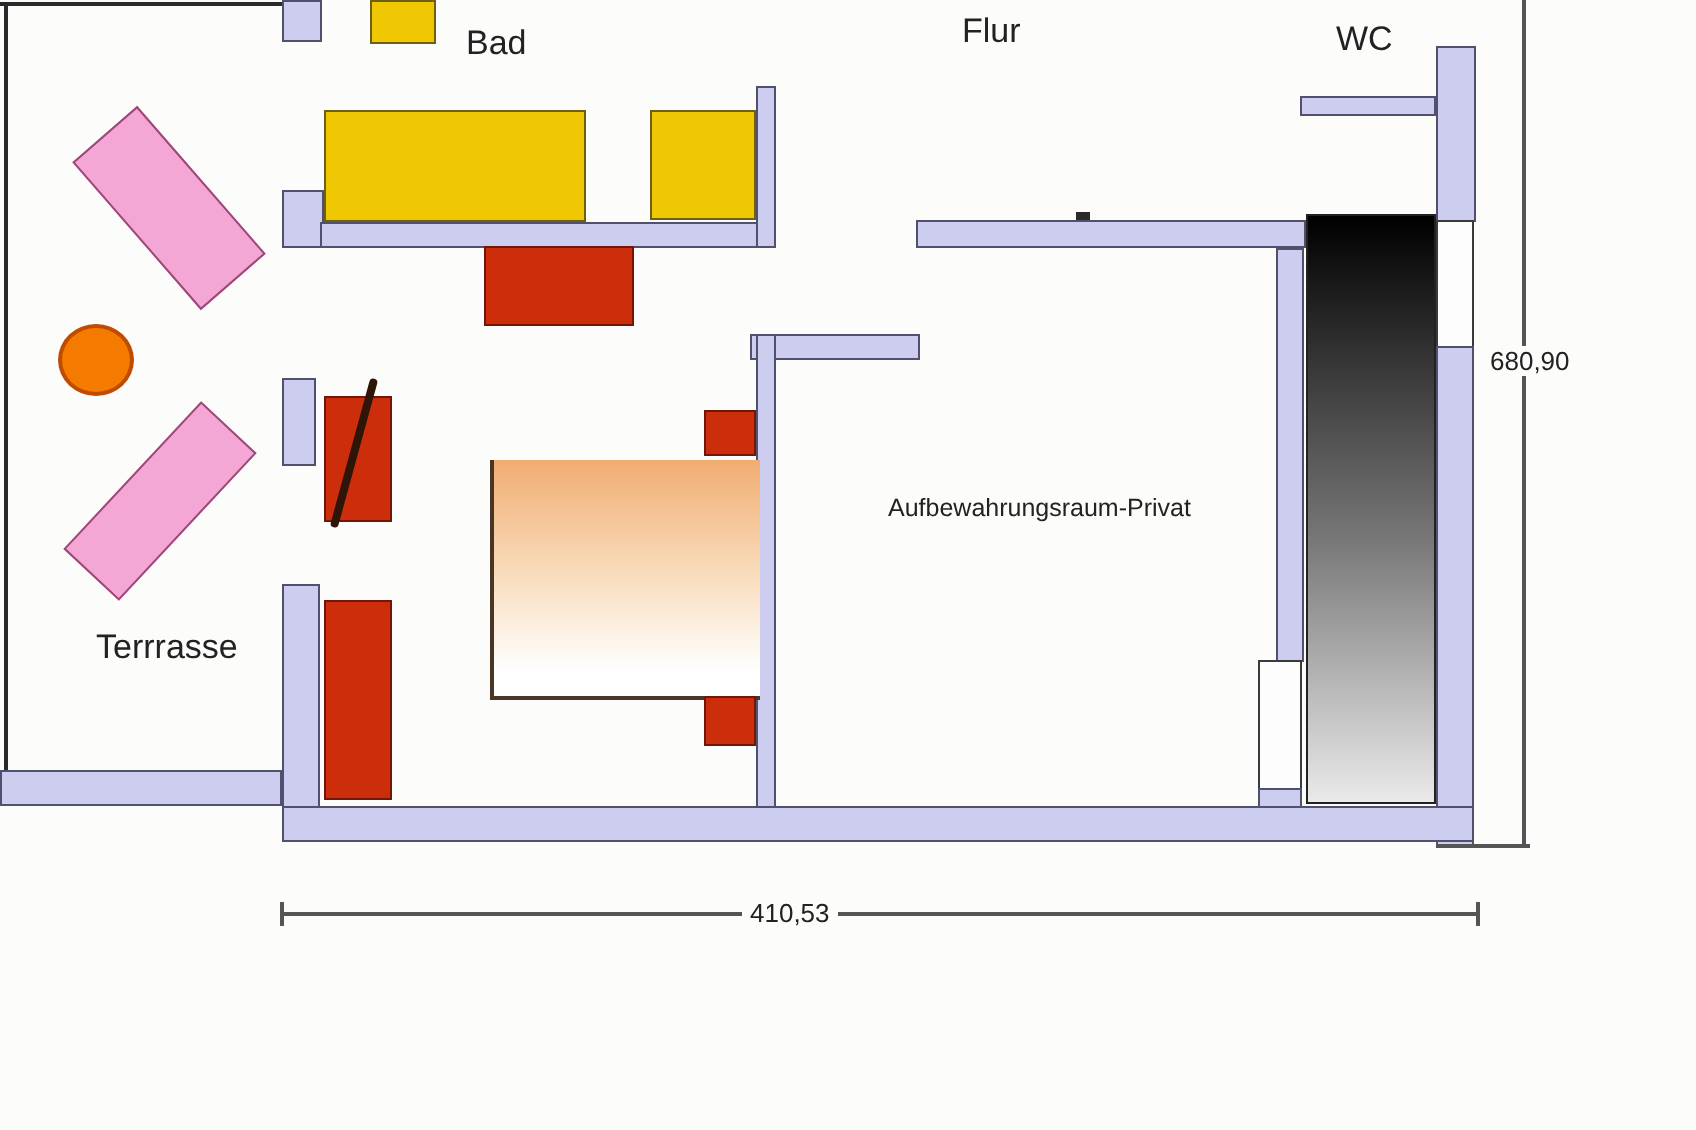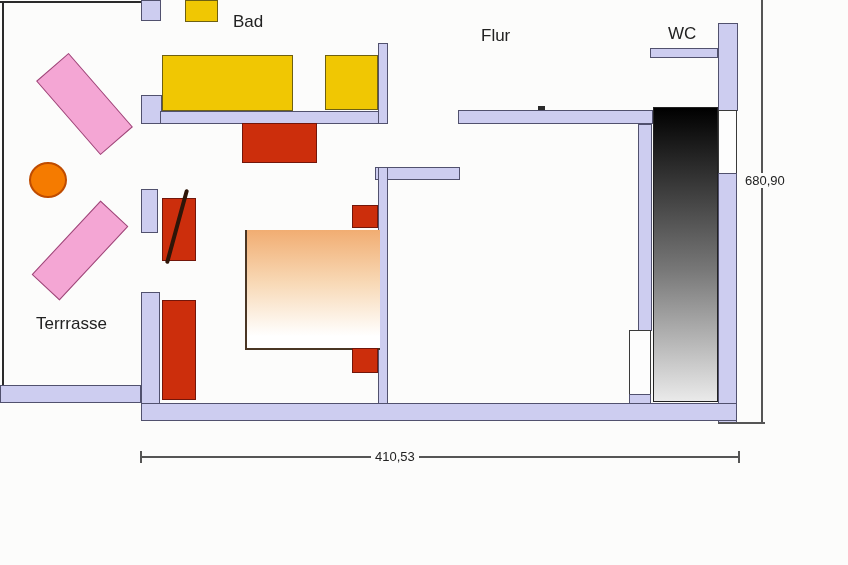--- a/index.html
+++ b/index.html
@@ -106,23 +106,24 @@
   <div class="red" style="left:162px;top:300px;width:34px;height:100px"></div>
   <div class="bed" style="left:245px;top:230px;width:135px;height:120px"></div>
   <div class="red" style="left:352px;top:205px;width:26px;height:23px"></div>
   <div class="red" style="left:352px;top:348px;width:26px;height:25px"></div>
 
   <div class="pink" style="left:63px;top:55px;width:43px;height:98px;transform:rotate(-41deg)"></div>
   <div class="pink" style="left:61px;top:200px;width:38px;height:101px;transform:rotate(43deg)"></div>
   <div class="circle" style="left:29px;top:162px;width:38px;height:36px"></div>
 
   <div class="label" style="left:233px;top:13px">Bad</div>
-  <div class="label" style="left:481px;top:27px">Flur</div>
-  <div class="label" style="left:668px;top:25px">WC</div>
-  <div class="label" style="left:36px;top:315px">Terrrasse</div>
+  <div class="label" style="left:481px;top:7px">Flur</div>
+  <div class="label" style="left:668px;top:11px">WC</div>
+  <div class="label" style="left:48px;top:315px">Terrrasse</div>
+  <div class="label sm" style="left:444px;top:248px">Aufbewahrungsraum-Privat</div>
 
   <div class="dim" style="left:761px;top:0;width:2px;height:422px"></div>
   <div class="dim" style="left:718px;top:422px;width:47px;height:2px"></div>
   <div class="dimlabel" style="left:741px;top:173px">680,90</div>
 
   <div class="dim" style="left:141px;top:456px;width:598px;height:2px"></div>
   <div class="dim" style="left:140px;top:451px;width:2px;height:12px"></div>
   <div class="dim" style="left:738px;top:451px;width:2px;height:12px"></div>
   <div class="dimlabel" style="left:371px;top:449px">410,53</div>
 

